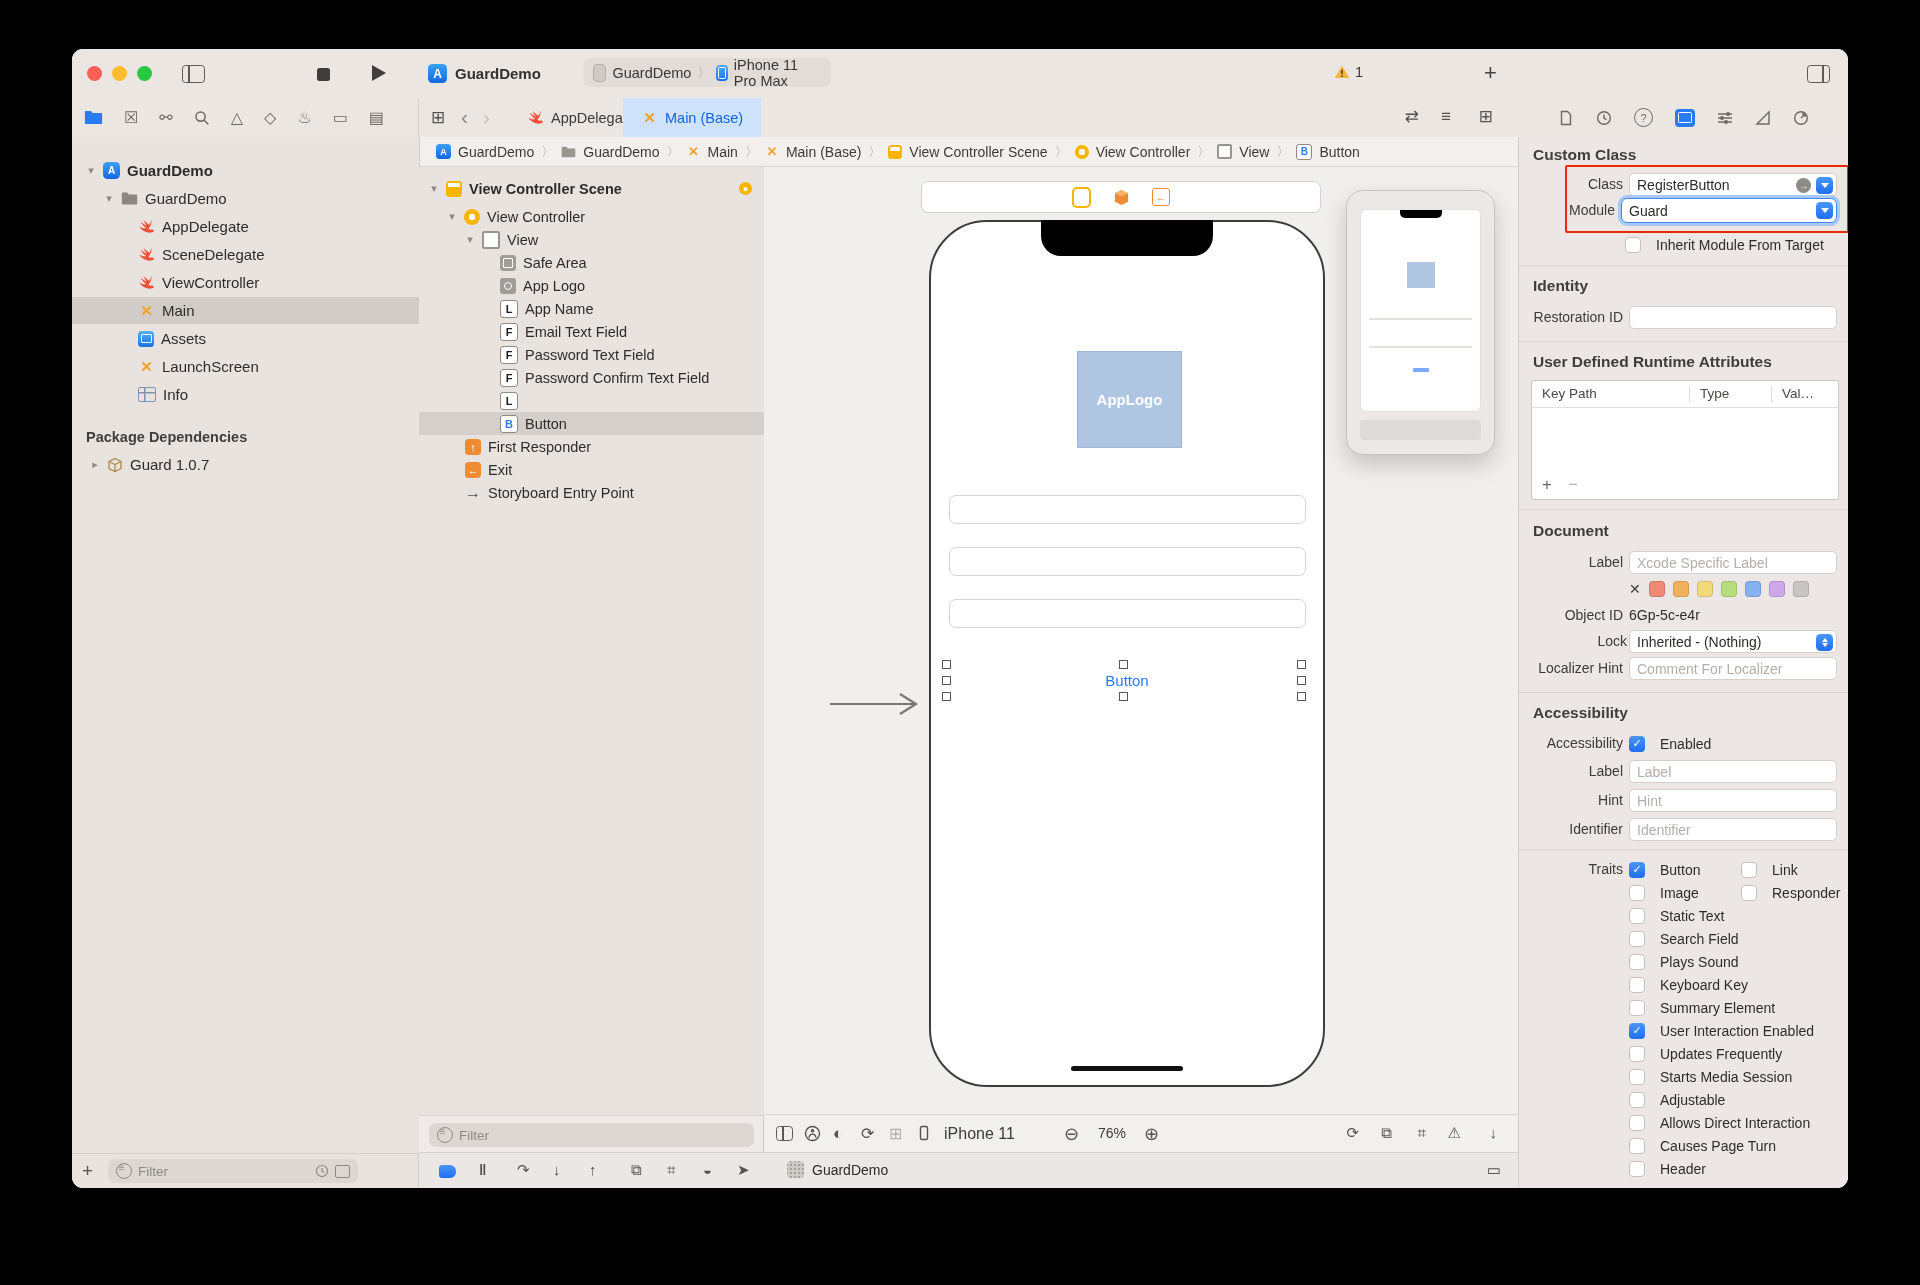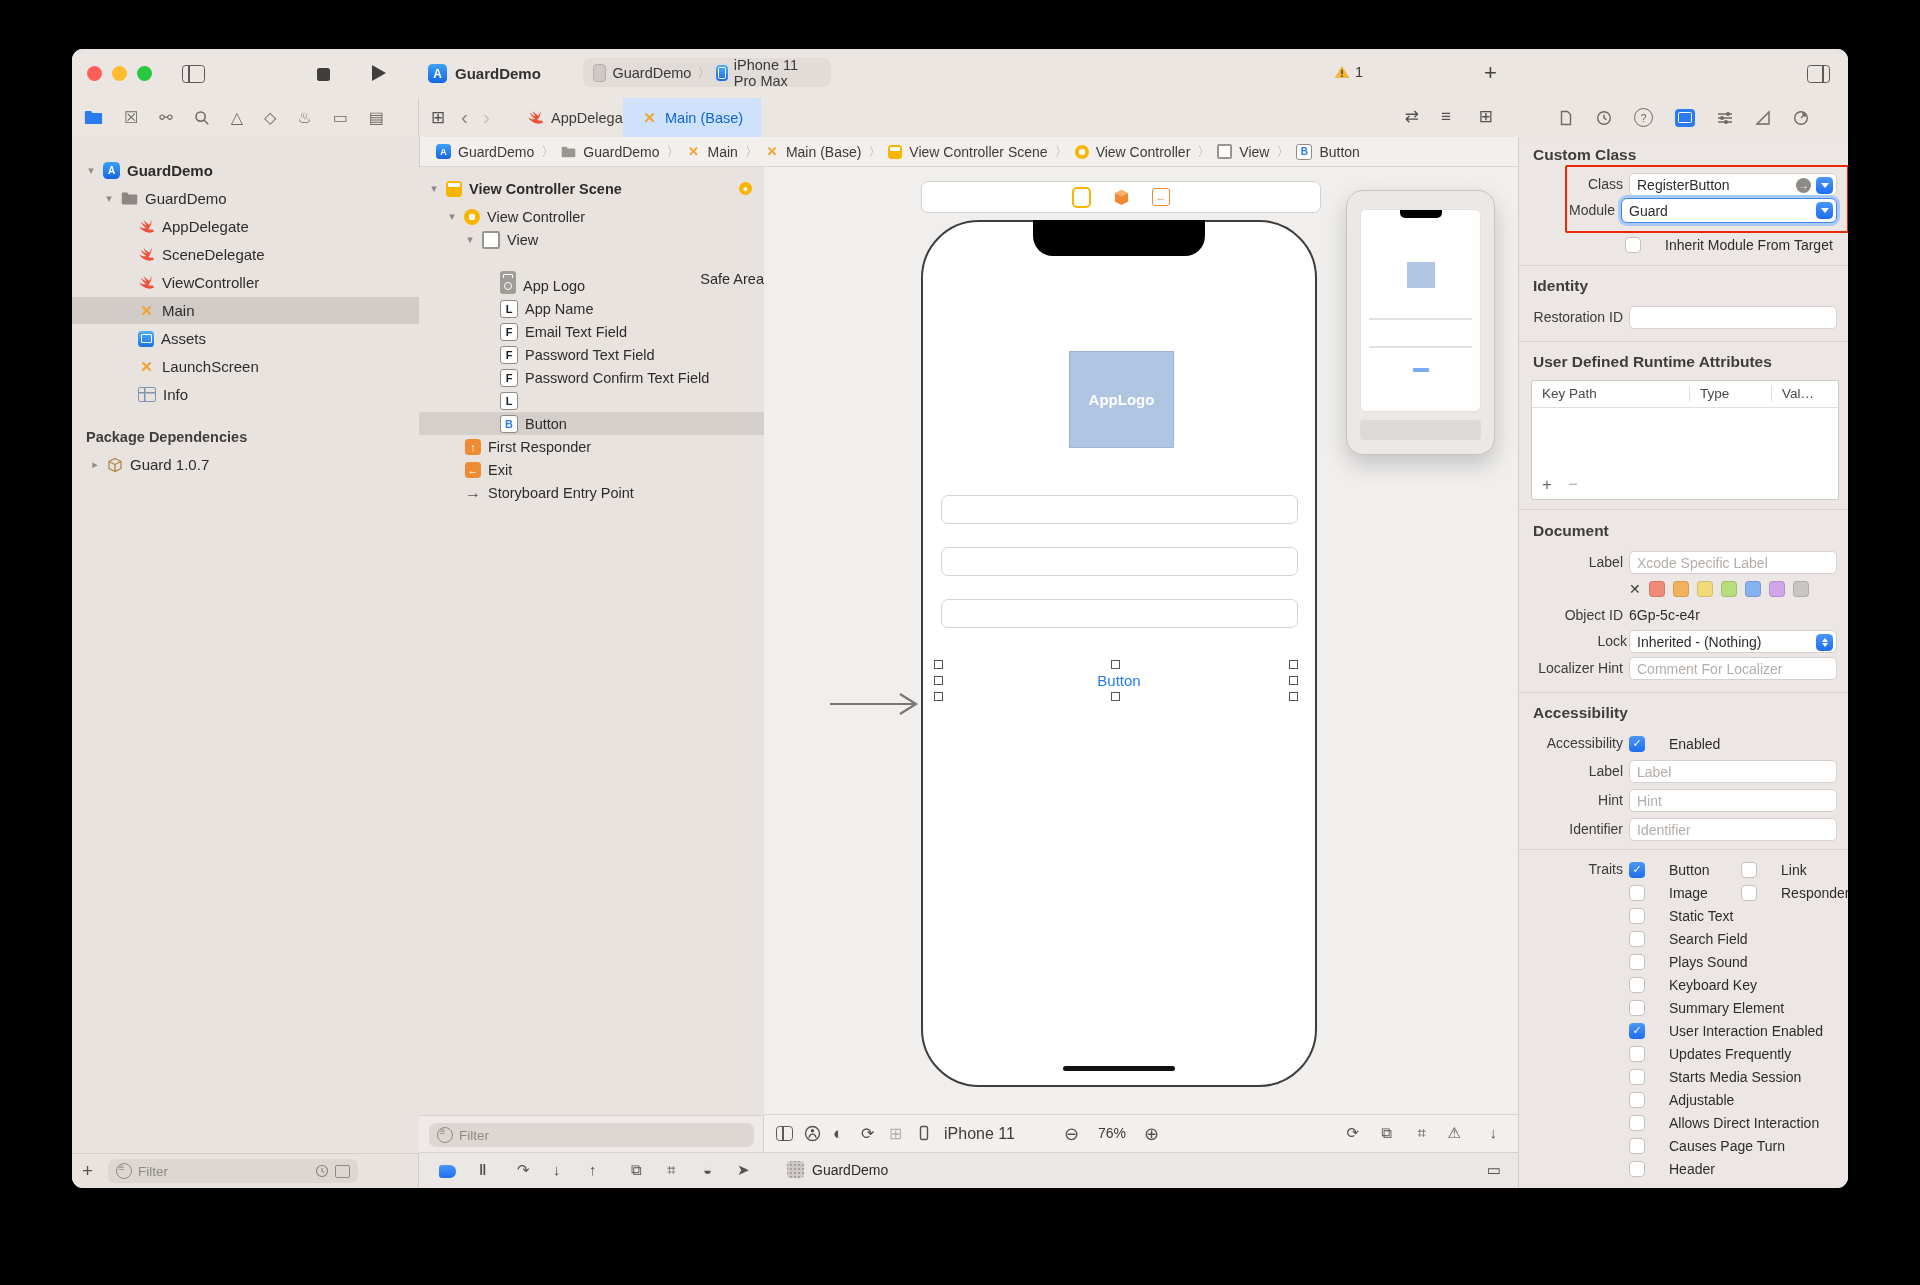--- a/index.html
+++ b/index.html
@@ -67,21 +67,21 @@
   .ifield .ph{color:#b3aeaa;}
   .ddchev{position:absolute;right:3px;top:3px;width:17px;height:17px;border-radius:4.5px;background:linear-gradient(180deg,#4b96f8,#1e6ef0);display:flex;align-items:center;justify-content:center;}
   .ddchev:after{content:"";width:0;height:0;border-left:4px solid transparent;border-right:4px solid transparent;border-top:5px solid #fff;}
   .gocircle{position:absolute;right:25px;top:4px;width:15px;height:15px;border-radius:50%;background:#8e8a86;color:#fff;font-size:10px;display:flex;align-items:center;justify-content:center;}
   .stepper{position:absolute;right:3px;top:3px;width:17px;height:17px;border-radius:4.5px;background:linear-gradient(180deg,#4b96f8,#1e6ef0);display:flex;flex-direction:column;align-items:center;justify-content:center;gap:1px;}
   .stepper b{width:0;height:0;border-left:3.5px solid transparent;border-right:3.5px solid transparent;}
   .stepper b.up{border-bottom:4px solid #fff;}
   .stepper b.dn{border-top:4px solid #fff;}
   .chk{width:16px;height:16px;border-radius:4px;background:#fff;border:1px solid #c6c1bd;box-sizing:border-box;display:inline-flex;align-items:center;justify-content:center;font-size:11px;color:#fff;flex:none;}
   .chk.checked{background:linear-gradient(180deg,#4b96f8,#1e6ef0);border:none;}
-  .traitrow{display:flex;align-items:center;gap:24px;font-size:14px;color:#2e2c2a;height:23px;}
+  .traitrow{display:flex;align-items:center;gap:15px;font-size:14px;color:#2e2c2a;height:23px;}
   .redbox{position:absolute;border:2.5px solid #ea2a04;pointer-events:none;}
   .swatch{width:16px;height:16px;border-radius:4px;display:inline-block;border:1px solid rgba(0,0,0,.12);box-sizing:border-box;}
   .udra{position:absolute;background:#fff;border:1px solid #cfc9c5;border-radius:2px;}
   .udra .th{display:flex;border-bottom:1px solid #e2ddd9;font-size:13.5px;color:#4a4846;height:26px;align-items:center;}
   .udra .th span{padding-left:10px;box-sizing:border-box;border-right:1px solid #e2ddd9;height:16px;line-height:16px;}
   
   .scenebar{position:absolute;background:#fff;border:1px solid #d4d0cc;border-radius:7px;display:flex;align-items:center;justify-content:center;gap:22px;}
   .phone{position:absolute;background:#fff;border:2px solid #3f3d3b;border-radius:58px;}
   .notch{position:absolute;left:50%;transform:translateX(-50%);top:-2px;width:172px;height:36px;background:#000;border-radius:0 0 20px 20px;}
   .homebar{position:absolute;left:50%;transform:translateX(-50%);bottom:14px;width:112px;height:5px;border-radius:3px;background:#111;}
@@ -366,21 +366,21 @@
       <span class="ycircle">
           <i></i>
         </span>
       <span>View Controller</span>
     </div>
     <div class="orow" style="top:61px;padding-left:46px;">
       <span class="disc">▾</span>
       <span class="gsq"></span>
       <span>View</span>
     </div>
-    <div class="orow" style="top:100px;padding-left:81px;justify-content:space-between;">
+    <div class="orow" style="top:84px;padding-left:81px;">
       <span class="gfill">
           <i></i>
         </span>
       <span>Safe Area</span>
     </div>
     <div class="orow" style="top:107px;padding-left:81px;">
       <span class="gfill">
           <i style="border-radius:50%;width:6px;height:6px;"></i>
         </span>
       <span>App Logo</span>
@@ -437,21 +437,21 @@
         </svg>
       <span class="orange-sq" style="border:1.6px solid #ef8c33;background:#fff;color:#ef8c33;border-radius:3px;">
           <span>←</span>
         </span>
     </div>
 
     <svg class="entryarrow" style="left:64px;top:525px;" width="95" height="24">
       <path d="M2 12 H86 M72 2 L88 12 L72 22" fill="none" stroke="#7a7672" stroke-width="2.2"></path>
     </svg>
 
-    <div class="phone" style="left:157px;top:53px;width:392px;height:863px;text-align:center;">
+    <div class="phone" style="left:165px;top:53px;width:392px;height:863px;text-align:center;">
       <div class="notch"></div>
       <div class="applogo" style="left:146px;top:129px;width:103px;height:95px;">
         <span>AppLogo</span>
       </div>
       <div class="tfield" style="left:18px;top:273px;width:357px;"></div>
       <div class="tfield" style="left:18px;top:325px;width:357px;"></div>
       <div class="tfield" style="left:18px;top:377px;width:357px;"></div>
       <span class="btnlabel" style="left:50%;top:450px;transform:translateX(-50%);">Button</span>
 
       <span class="handle" style="left:11px;top:438px;"></span>

